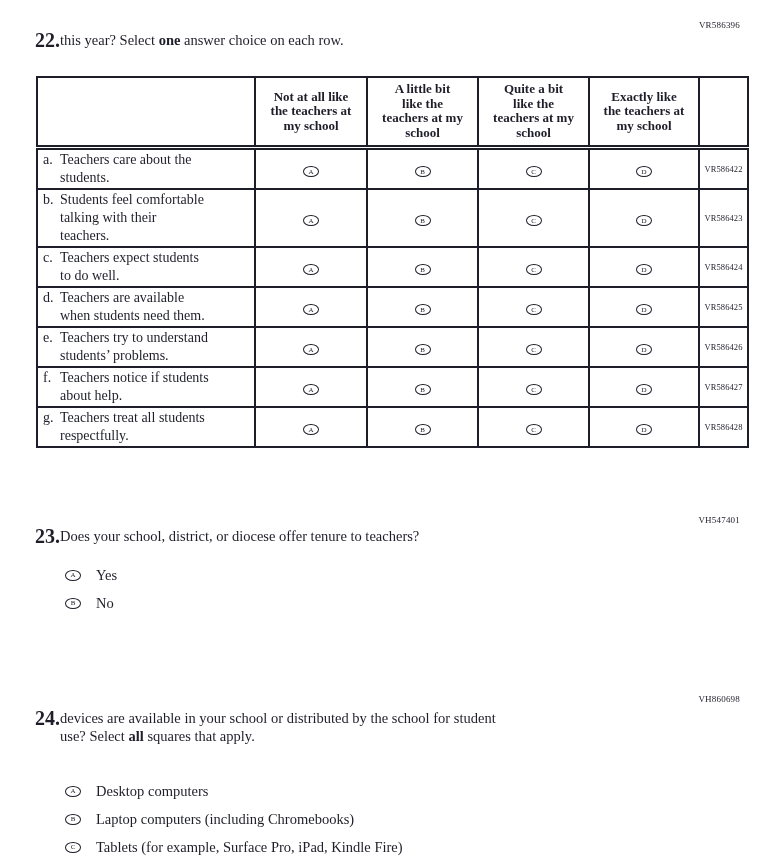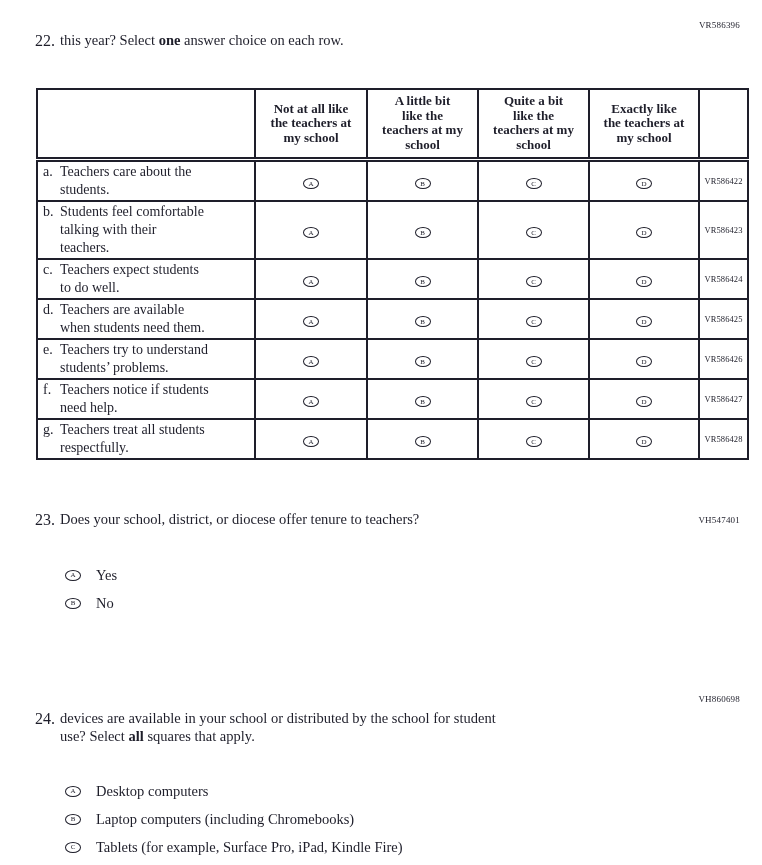--- a/index.html
+++ b/index.html
@@ -19,30 +19,30 @@
     font-size: 9px;
     letter-spacing: 0.2px;
     color: #1e1e2a;
   }
   .question {
     position: absolute;
     left: 35px;
     display: flex;
     align-items: flex-start;
   }
-  .qnum { font-weight: normal; width: 25px; flex: none; font-size: 16px; line-height: 17.5px; }
+  .qnum { font-weight: bold; width: 25px; flex: none; font-size: 20px; line-height: 17.5px; }
   .qtext { font-size: 14.5px; line-height: 17.5px; }
   .qline { display: block; }
   .bold-word { font-weight: bold; }
 
   
   table.matrix {
     position: absolute;
     left: 36px;
-    top: 88px;
+    top: 76px;
     border-collapse: collapse;
     table-layout: fixed;
     width: 711px;
     border-radius: 27px;
   }
   table.matrix td, table.matrix th {
     border: 2px solid #1e1e2a;
     overflow: hidden;
   }
   tr.hdr th {
@@ -203,21 +203,21 @@
           <td class="bub"><span class="bubble">B</span></td>
           <td class="bub"><span class="bubble">C</span></td>
           <td class="bub"><span class="bubble">D</span></td>
           <td class="vr">VR586426</td>
         </tr>
         <tr style="height: 39px;">
           <td class="stmt">
             <span class="stmt-inner">
               <span class="row-letter">f.</span>
               <span class="row-text">Teachers notice if students
-need help.</span>
+about help.</span>
             </span>
           </td>
           <td class="bub"><span class="bubble">A</span></td>
           <td class="bub"><span class="bubble">B</span></td>
           <td class="bub"><span class="bubble">C</span></td>
           <td class="bub"><span class="bubble">D</span></td>
           <td class="vr">VR586427</td>
         </tr>
         <tr style="height: 38px;">
           <td class="stmt">
@@ -231,21 +231,21 @@
           <td class="bub"><span class="bubble">B</span></td>
           <td class="bub"><span class="bubble">C</span></td>
           <td class="bub"><span class="bubble">D</span></td>
           <td class="vr">VR586428</td>
         </tr>
       </tbody>
   </table>
 
   <div class="acc-code" style="top:515px;">VH547401</div>
 
-  <div class="question" style="top:511px; width:640px;">
+  <div class="question" style="top:528px; width:640px;">
     <span class="qnum">23.</span>
     <span class="qtext">Does your school, district, or diocese offer tenure to teachers?</span>
   </div>
 
   <div class="opts" style="top:561px;" id="q23-opts">
       <div class="opt-row">
         <span class="bubble">A</span>
         <span class="opt-label">Yes</span>
       </div>
       <div class="opt-row">

